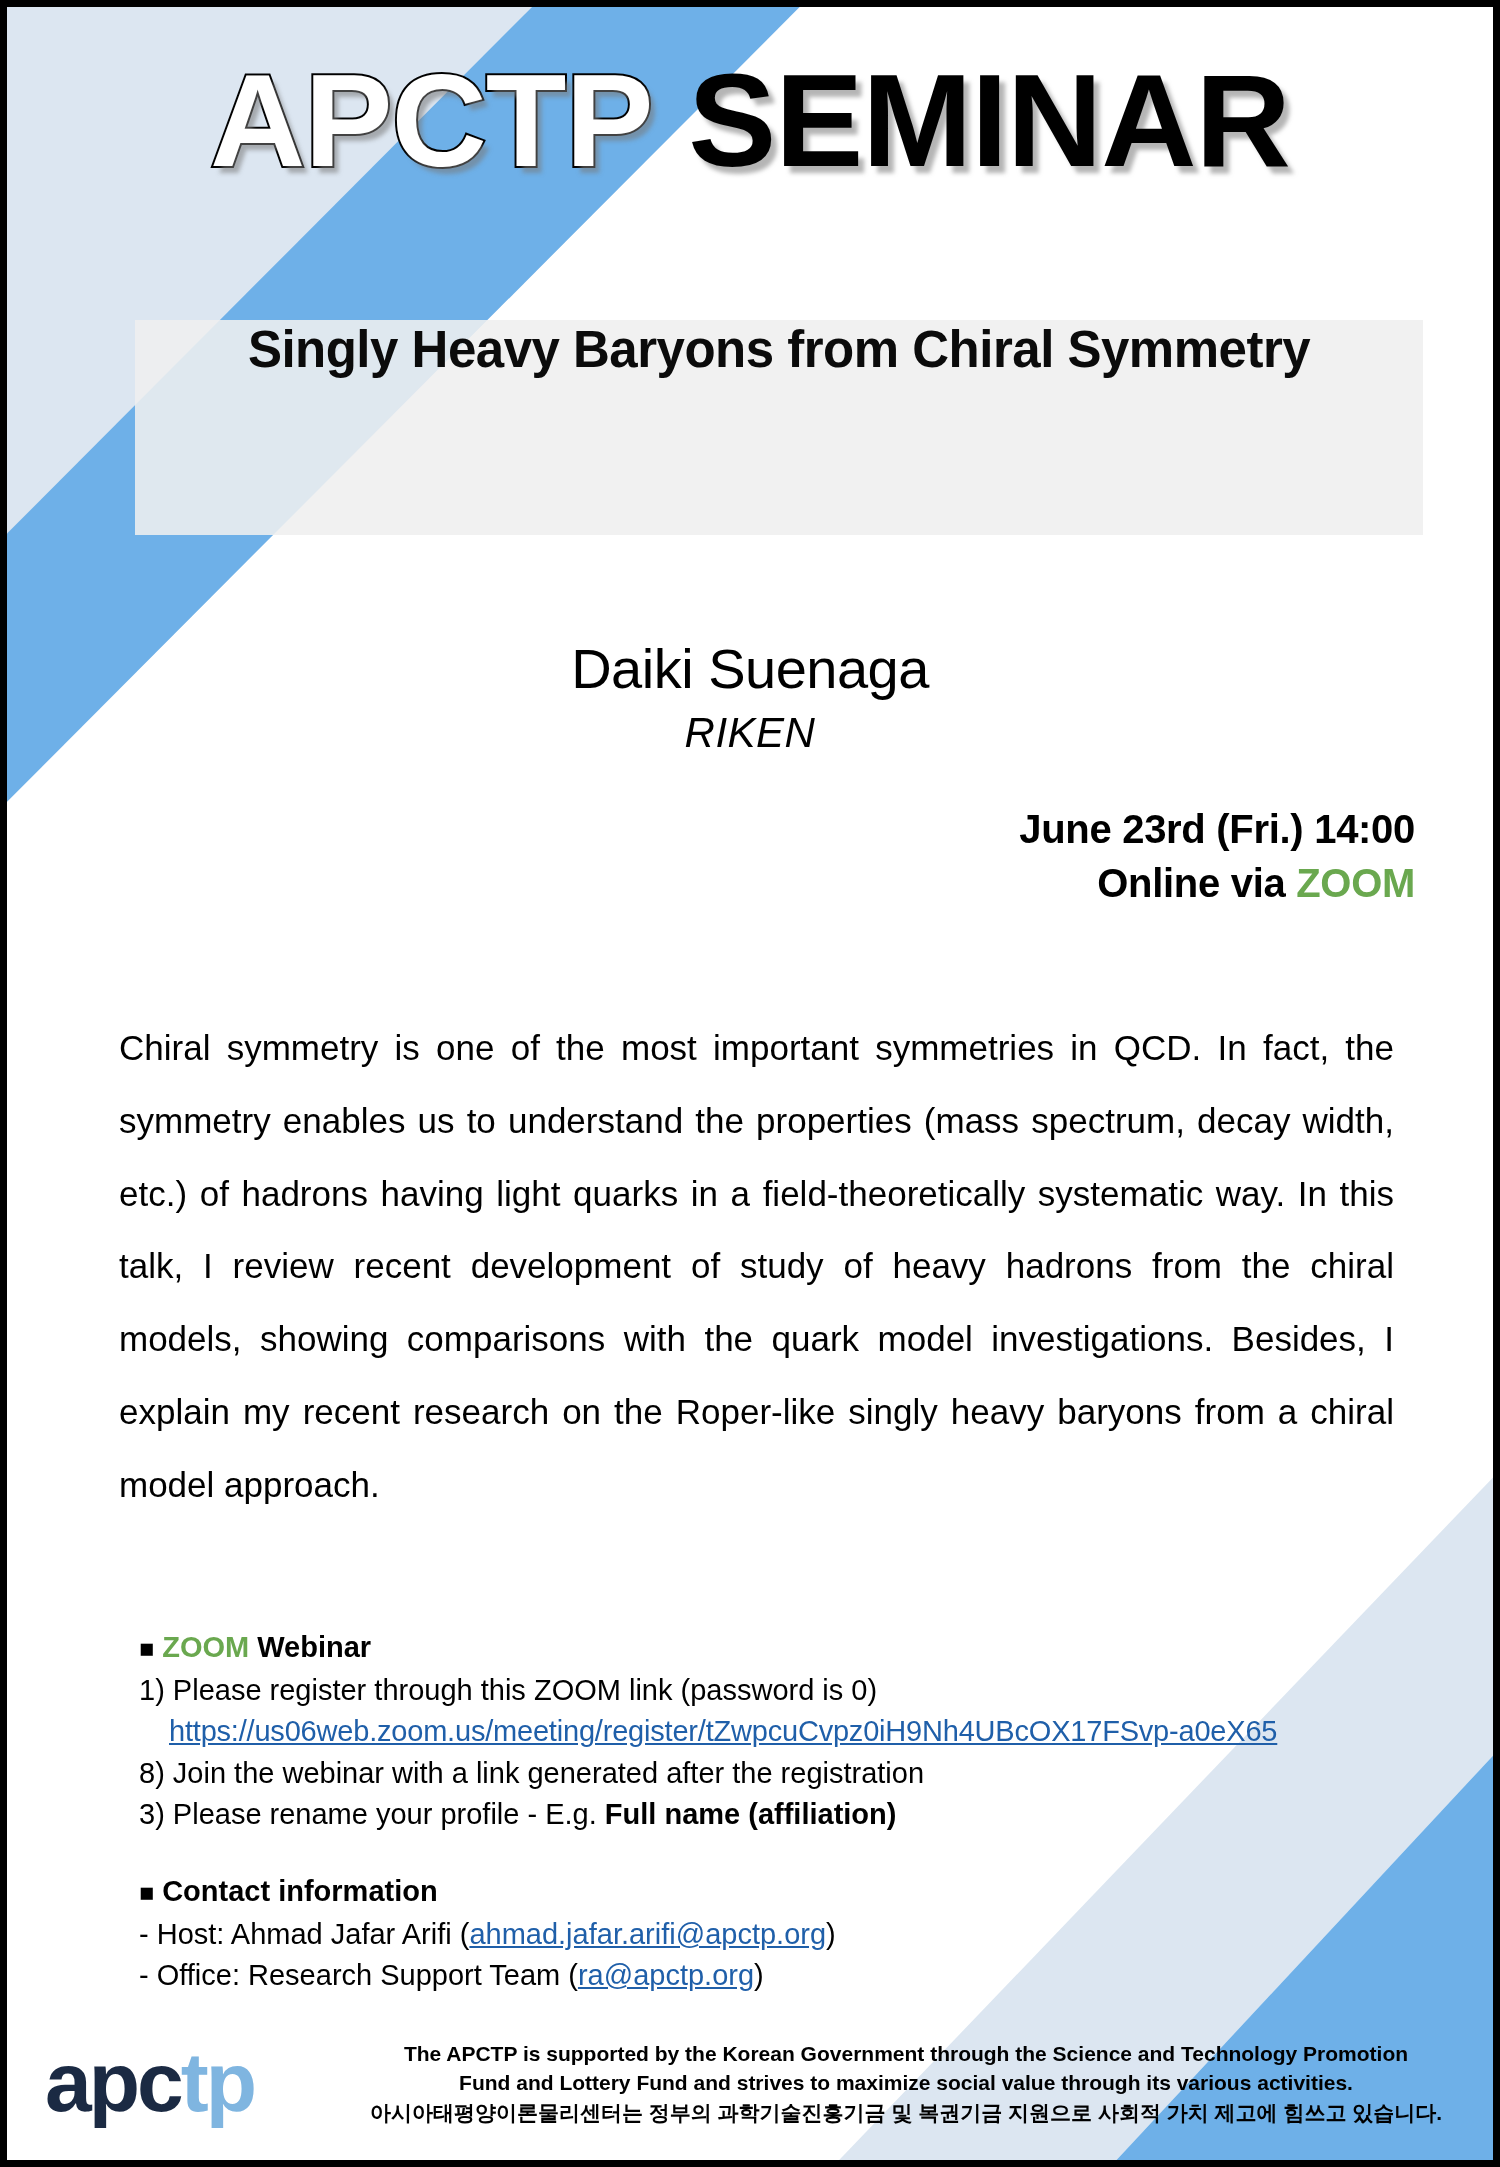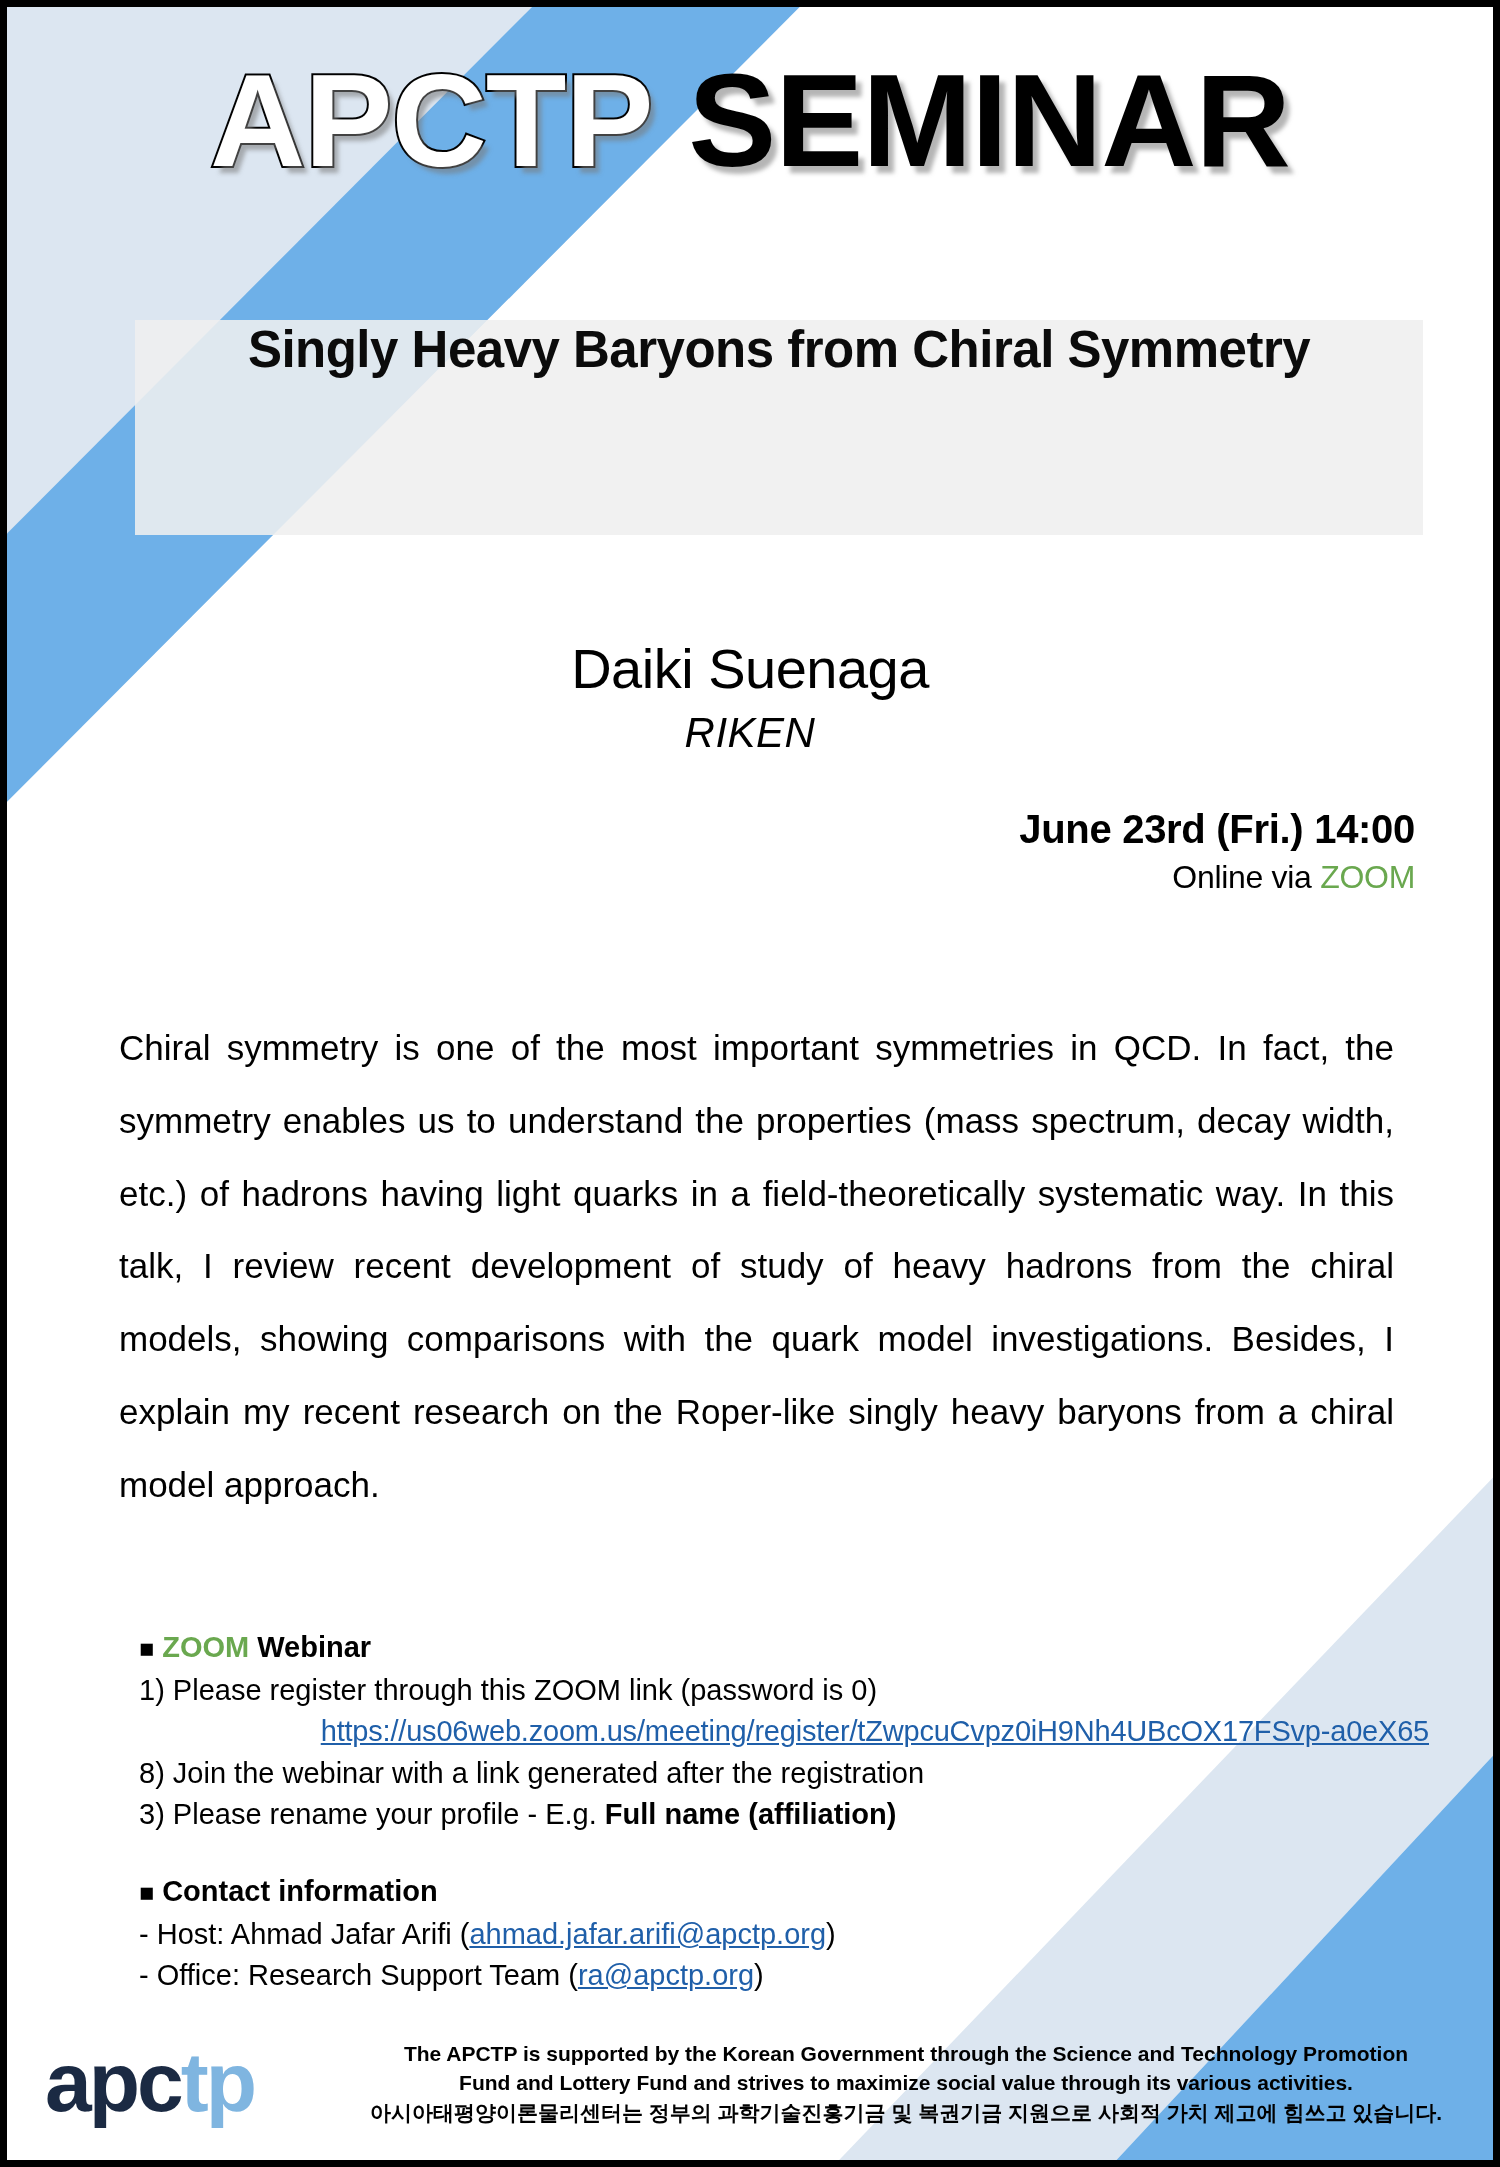--- a/index.html
+++ b/index.html
@@ -103,22 +103,22 @@
     text-align:right;
   }
   .when{
     font-size:40px;
     font-weight:bold;
     color:#000;
     line-height:1.35;
     letter-spacing:-0.3px;
   }
   .where{
-    font-size:32px;
-    font-weight:normal;
+    font-size:40px;
+    font-weight:bold;
     color:#000;
     line-height:1.35;
     letter-spacing:-0.3px;
   }
   .zoom-green{color:#6aa84f;}
 
   
   .abstract{
     position:absolute;
     top:1005px; left:112px;
@@ -150,21 +150,20 @@
   }
   .sq{font-size:25px;}
   .info-line{white-space:nowrap;}
   .link{
     color:#1f5fa9;
     text-decoration:underline;
   }
   .url-line{
     padding-left:30px;
     letter-spacing:-0.2px;
-    text-align:right;
   }
   .info-gap{height:36px;}
   .bold{font-weight:bold;}
 
   
   .footer{
     position:absolute;
     left:0; right:0; bottom:14px;
     height:150px;
     z-index:3;

